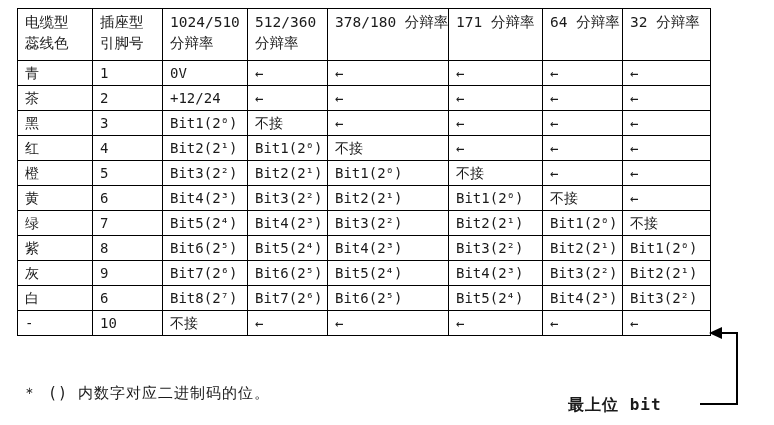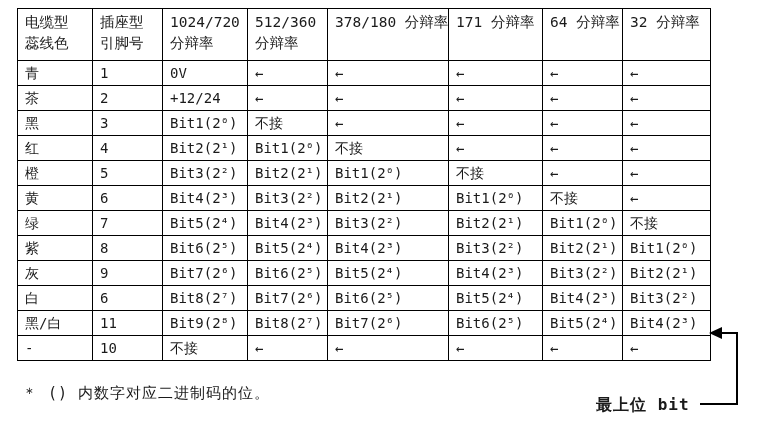--- a/index.html
+++ b/index.html
@@ -36,21 +36,21 @@
     line-height: 24px;
   }
   .arrow-cell { font-size: 15px; }
 
   .footnote {
     position: absolute; left: 22px; top: 384px;
     font-size: 15px; letter-spacing: 1px;
   }
 
   .msb-label {
-    position: absolute; left: 596px; top: 395px;
+    position: absolute; left: 568px; top: 395px;
     font-size: 16px; font-weight: bold; letter-spacing: 1px;
     white-space: nowrap;
   }
   .msb-line { position: absolute; background: #000; }
   .msb-line-top    { left: 721px; top: 332px; width: 17px; height: 2px; }
   .msb-line-right  { left: 736px; top: 332px; width: 2px;  height: 73px; }
   .msb-line-bottom { left: 700px; top: 403px; width: 38px; height: 2px; }
   .msb-arrow-head {
     position: absolute; left: 709px; top: 327px;
     width: 0; height: 0;
@@ -79,21 +79,21 @@
       <tr>
           <th>
             <div>电缆型</div>
             <div>蕊线色</div>
           </th>
           <th>
             <div>插座型</div>
             <div>引脚号</div>
           </th>
           <th>
-            <div>1024/720</div>
+            <div>1024/510</div>
             <div>分辩率</div>
           </th>
           <th>
             <div>512/360</div>
             <div>分辩率</div>
           </th>
           <th>
             <div>378/180 分辩率</div>
           </th>
           <th>
@@ -202,30 +202,20 @@
           <td>白</td>
           <td>6</td>
           <td>Bit8(2⁷)</td>
           <td>Bit7(2⁶)</td>
           <td>Bit6(2⁵)</td>
           <td>Bit5(2⁴)</td>
           <td>Bit4(2³)</td>
           <td>Bit3(2²)</td>
         </tr>
         <tr>
-          <td>黑/白</td>
-          <td>11</td>
-          <td>Bit9(2⁸)</td>
-          <td>Bit8(2⁷)</td>
-          <td>Bit7(2⁶)</td>
-          <td>Bit6(2⁵)</td>
-          <td>Bit5(2⁴)</td>
-          <td>Bit4(2³)</td>
-        </tr>
-        <tr>
           <td>-</td>
           <td>10</td>
           <td>不接</td>
           <td class="arrow-cell">←</td>
           <td class="arrow-cell">←</td>
           <td class="arrow-cell">←</td>
           <td class="arrow-cell">←</td>
           <td class="arrow-cell">←</td>
         </tr>
       </tbody>

